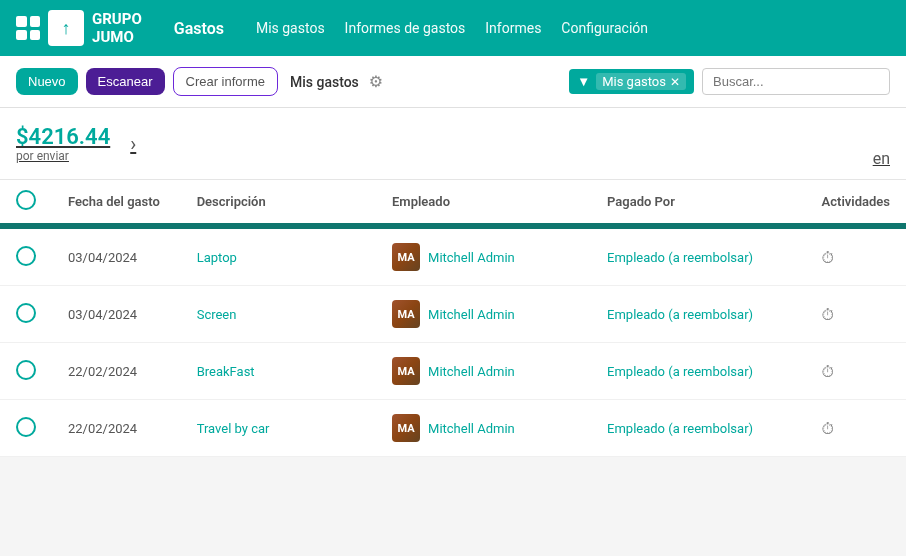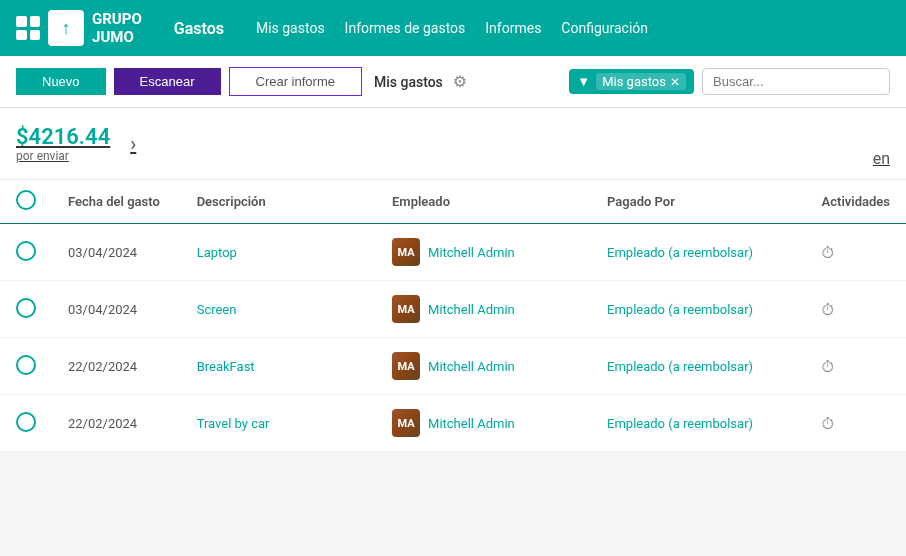--- a/index.html
+++ b/index.html
@@ -72,22 +72,22 @@
     .toolbar {
       background: white;
       border-bottom: 1px solid #e0e0e0;
       display: flex;
       align-items: center;
       padding: 8px 16px;
       gap: 8px;
       height: 52px;
     }
     .btn {
-      padding: 6px 26px;
-      border-radius: 0;
+      padding: 6px 12px;
+      border-radius: 8px;
       border: none;
       cursor: pointer;
       font-size: 13px;
       font-weight: 500;
     }
     .btn-primary {
       background: #00a99d;
       color: white;
     }
     .btn-secondary {
@@ -179,21 +179,21 @@
     
     .table-container {
       background: white;
       overflow: auto;
     }
     table {
       width: 100%;
       border-collapse: collapse;
     }
     thead tr {
-      border-bottom: 1px solid #0f766e;
+      border-bottom: 6px solid #0f766e;
       margin-left: 34px;
     }
     th {
       text-align: left;
       padding: 10px 16px;
       font-size: 13px;
       font-weight: 600;
       color: #555;
       background: white;
     }

